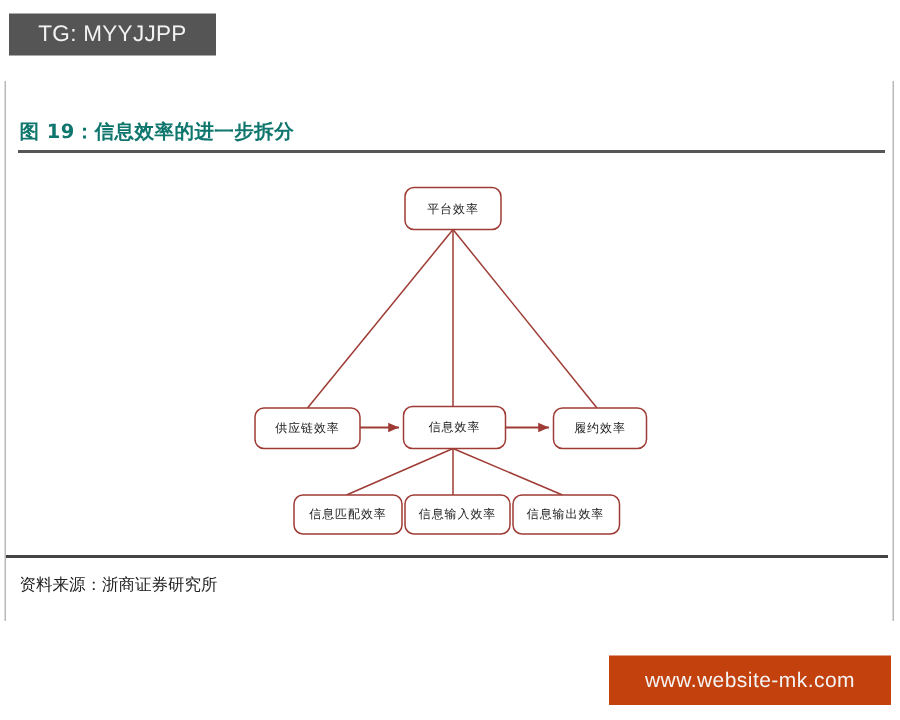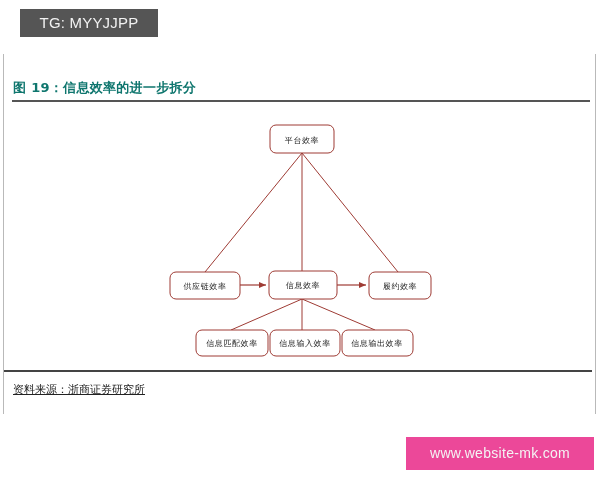--- a/index.html
+++ b/index.html
@@ -11,21 +11,21 @@
     width: 600px;
     height: 480px;
     position: relative;
     font-family: "Liberation Sans", "DejaVu Sans", sans-serif;
     overflow: hidden;
   }
 
   
   #tg-badge {
     position: absolute;
-    left: 20px;
+    left: 6px;
     top: 9px;
     width: 138px;
     height: 28px;
     background: #555555;
     color: #f2f2f2;
     font-size: 15px;
     line-height: 28px;
     text-align: center;
     letter-spacing: 0.2px;
     white-space: nowrap;
@@ -91,31 +91,30 @@
     background: #444444;
   }
   #source-note {
     position: absolute;
     left: 13px;
     top: 382px;
     font-family: "DejaVu Sans", sans-serif;
     font-size: 11px;
     color: #222222;
     white-space: nowrap;
-    text-decoration: underline;
   }
 
   
   #watermark {
     position: absolute;
     left: 406px;
     top: 437px;
     width: 188px;
     height: 33px;
-    background: #ec4899;
+    background: #c2410c;
     color: #f4f4f4;
     font-size: 14px;
     line-height: 33px;
     text-align: center;
     white-space: nowrap;
     letter-spacing: 0.3px;
   }
 </style>
 </head>
 <body>

